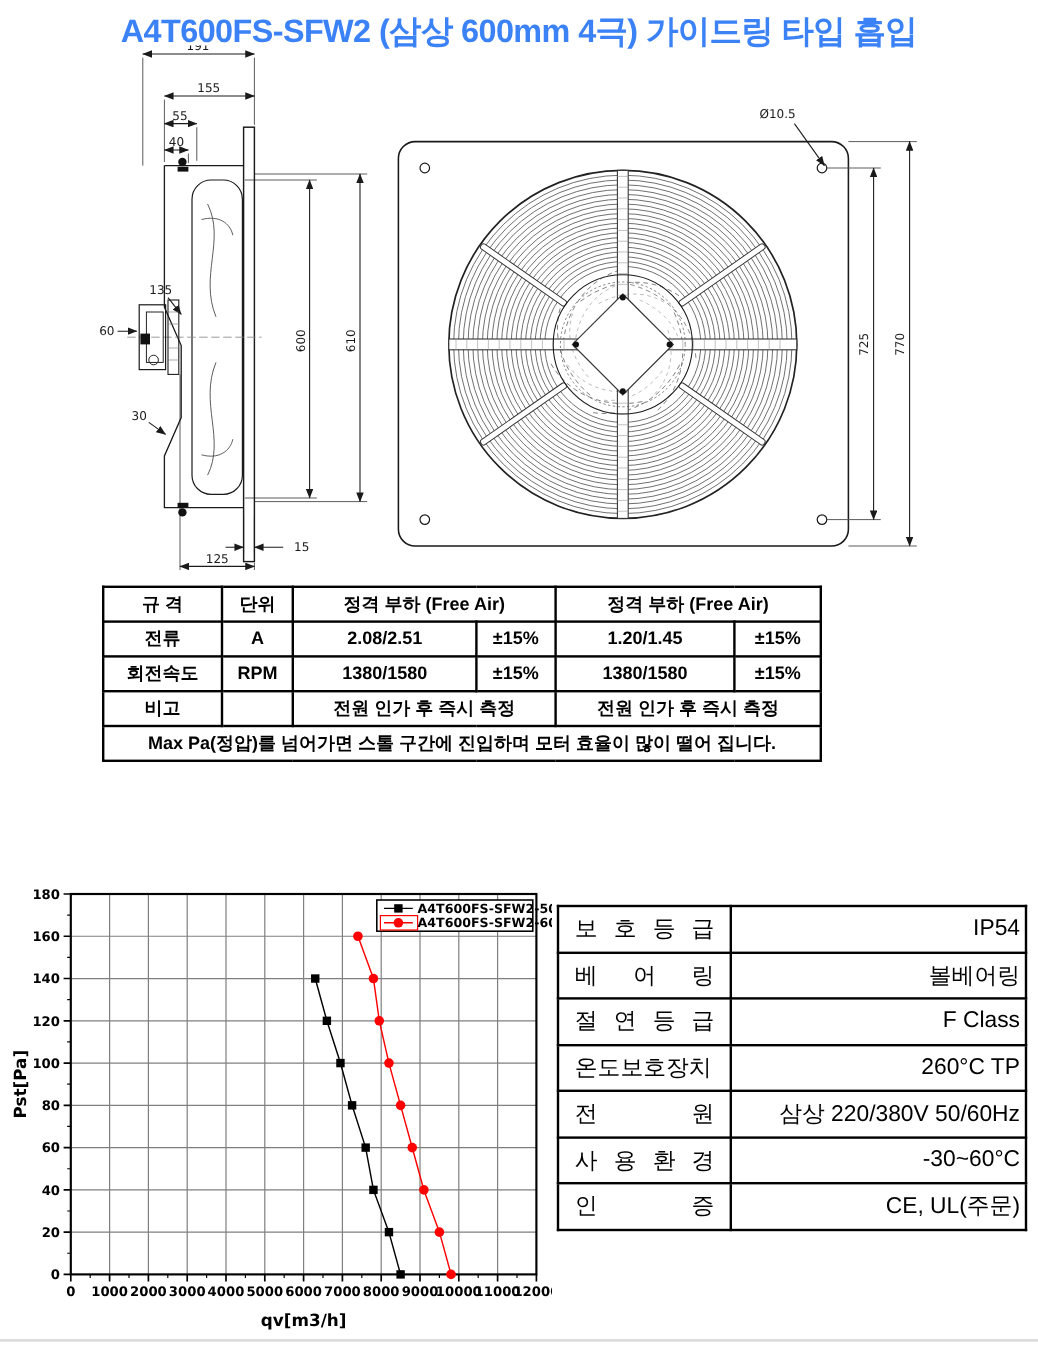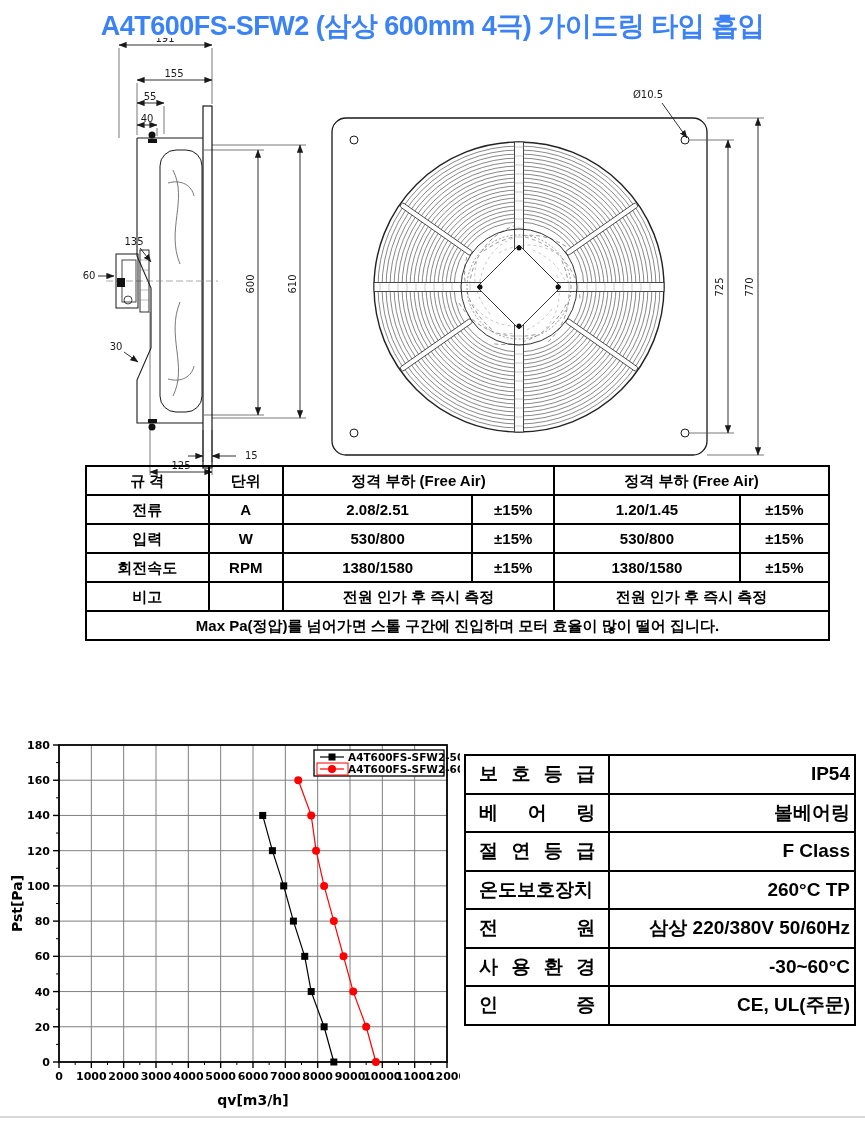--- a/index.html
+++ b/index.html
@@ -3,25 +3,25 @@
 <meta charset="utf-8">
 <style>
   html,body{margin:0;padding:0;background:#fff;}
   body{width:865px;height:1123px;position:relative;font-family:"Liberation Sans","DejaVu Sans",sans-serif;overflow:hidden;}
   .title{position:absolute;top:8px;left:0;right:0;text-align:center;font-size:27px;font-weight:800;color:#3b82f6;letter-spacing:-0.5px;}
   svg text{font-family:"DejaVu Sans","Liberation Sans",sans-serif;}
   .dim{font-size:10px;fill:#1a1a1a;}
   .ol{stroke:#1a1a1a;fill:none;}
   .dl{stroke:#555;stroke-width:0.8;fill:none;}
   
-  table.spec{position:absolute;left:85px;top:465px;width:745px;border-collapse:collapse;table-layout:fixed;}
+  table.spec{position:absolute;left:85px;top:488px;width:600px;border-collapse:collapse;table-layout:fixed;}
   table.spec th,table.spec td{border:2px solid #000;font-size:15px;font-weight:700;color:#000;text-align:center;height:25px;line-height:17px;padding:1px 2px;overflow:hidden;}
   
   table.info{position:absolute;left:464px;top:754px;width:392px;border-collapse:collapse;table-layout:fixed;}
-  table.info td{border:2.5px solid #000;height:36.5px;font-size:19px;font-weight:700;color:#000;overflow:hidden;}
+  table.info td{border:2.5px solid #000;height:36.5px;font-size:19px;font-weight:400;color:#000;overflow:hidden;}
   table.info td.lbl{text-align:justify;text-align-last:justify;padding:0 13px;}
   table.info td.val{text-align:right;padding:0 4px;}
   
   .ctick text{font-size:11px;font-weight:700;fill:#000;}
   .clegend{font-size:10.5px;font-weight:600;fill:#000;}
   .ctitle text{font-size:14px;font-weight:600;fill:#000;}
   .footer-line{position:absolute;left:0;top:1116px;width:865px;height:2px;background:#d9d9d9;}
 </style>
 </head>
 <body>
@@ -302,28 +302,20 @@
     </tr>
     <tr>
       <td>전류</td>
       <td>A</td>
       <td>2.08/2.51</td>
       <td>±15%</td>
       <td>1.20/1.45</td>
       <td>±15%</td>
     </tr>
     <tr>
-      <td>입력</td>
-      <td>W</td>
-      <td>530/800</td>
-      <td>±15%</td>
-      <td>530/800</td>
-      <td>±15%</td>
-    </tr>
-    <tr>
       <td>회전속도</td>
       <td>RPM</td>
       <td>1380/1580</td>
       <td>±15%</td>
       <td>1380/1580</td>
       <td>±15%</td>
     </tr>
     <tr>
       <td>비고</td>
       <td></td>

